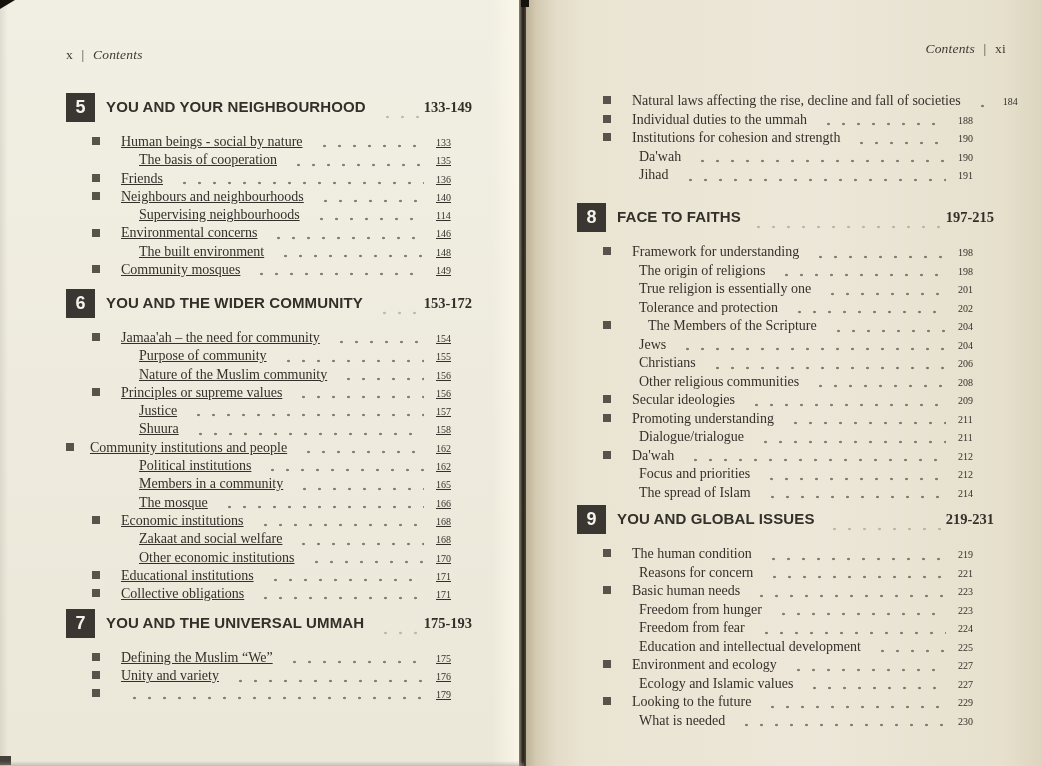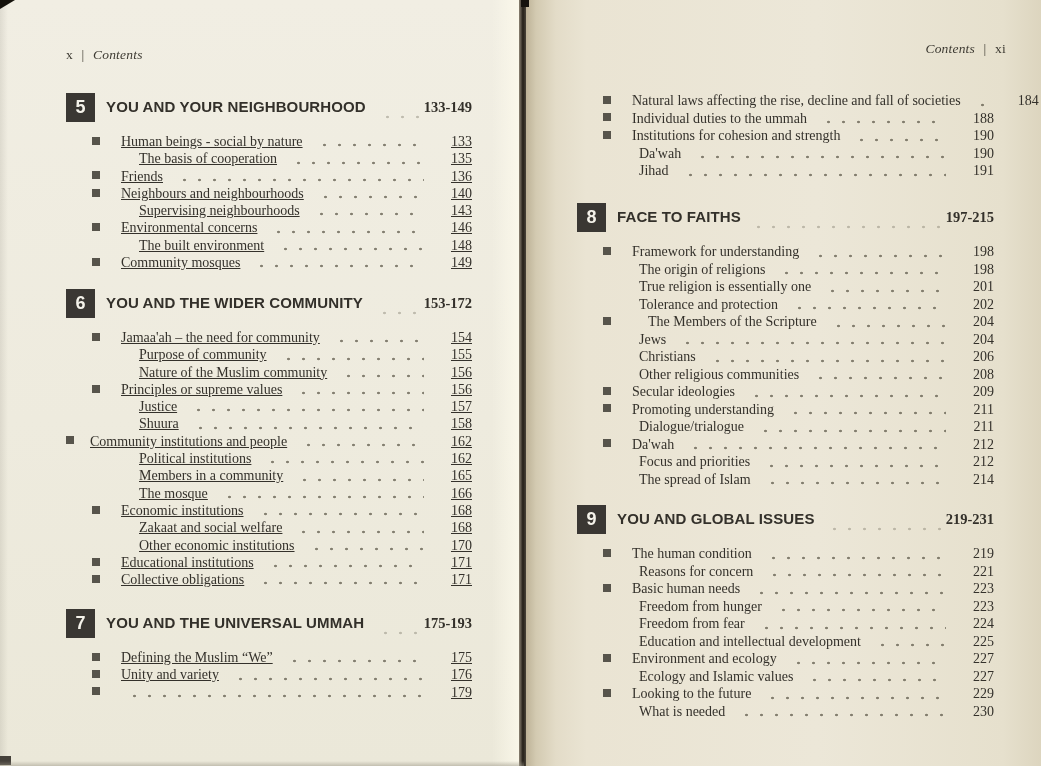--- a/index.html
+++ b/index.html
@@ -67,21 +67,21 @@
   .row{display:flex;align-items:baseline;font-size:14px;color:#34312b;gap:8px;}
   #left-page .row{line-height:17.3px;text-decoration:underline;}
   #right-page .row{line-height:17.5px;}
   .bullet{width:8px;height:8px;background:#57544b;flex:none;align-self:center;margin-top:-2px;}
   .i1{padding-left:26px;} .i1 .bullet{margin-right:13px;}
   .i0{padding-left:0;}    .i0 .bullet{margin-right:8px;}
   .i2{padding-left:73px;}
   #right-page .i2{padding-left:62px;}
   .i2b{padding-left:26px;} .i2b .bullet{margin-right:29px;}
   .label{white-space:nowrap;}
-  .pagenum{flex:none;min-width:36px;text-align:right;font-size:14px;}
+  .pagenum{flex:none;min-width:36px;font-size:10px;}
   .dots{
     flex:1 1 auto;align-self:flex-end;height:4px;margin:0 4px 3px 12px;min-width:10px;
     background-image:radial-gradient(circle at 1.5px 2px,rgba(95,90,75,.75) 1.05px,rgba(0,0,0,0) 1.6px);
     background-size:15px 4px;background-repeat:repeat-x;background-position:left bottom;
   }
 </style>
 </head>
 <body>
 
 <div class="page" id="left-page">
@@ -117,21 +117,21 @@
         </div>
         <div class="row i1">
           <span class="bullet"></span>
           <span class="label">Neighbours and neighbourhoods</span>
           <span class="dots"></span>
           <span class="pagenum">140</span>
         </div>
         <div class="row i2">
           <span class="label">Supervising neighbourhoods</span>
           <span class="dots"></span>
-          <span class="pagenum">143</span>
+          <span class="pagenum">114</span>
         </div>
         <div class="row i1">
           <span class="bullet"></span>
           <span class="label">Environmental concerns</span>
           <span class="dots"></span>
           <span class="pagenum">146</span>
         </div>
         <div class="row i2">
           <span class="label">The built environment</span>
           <span class="dots"></span>

